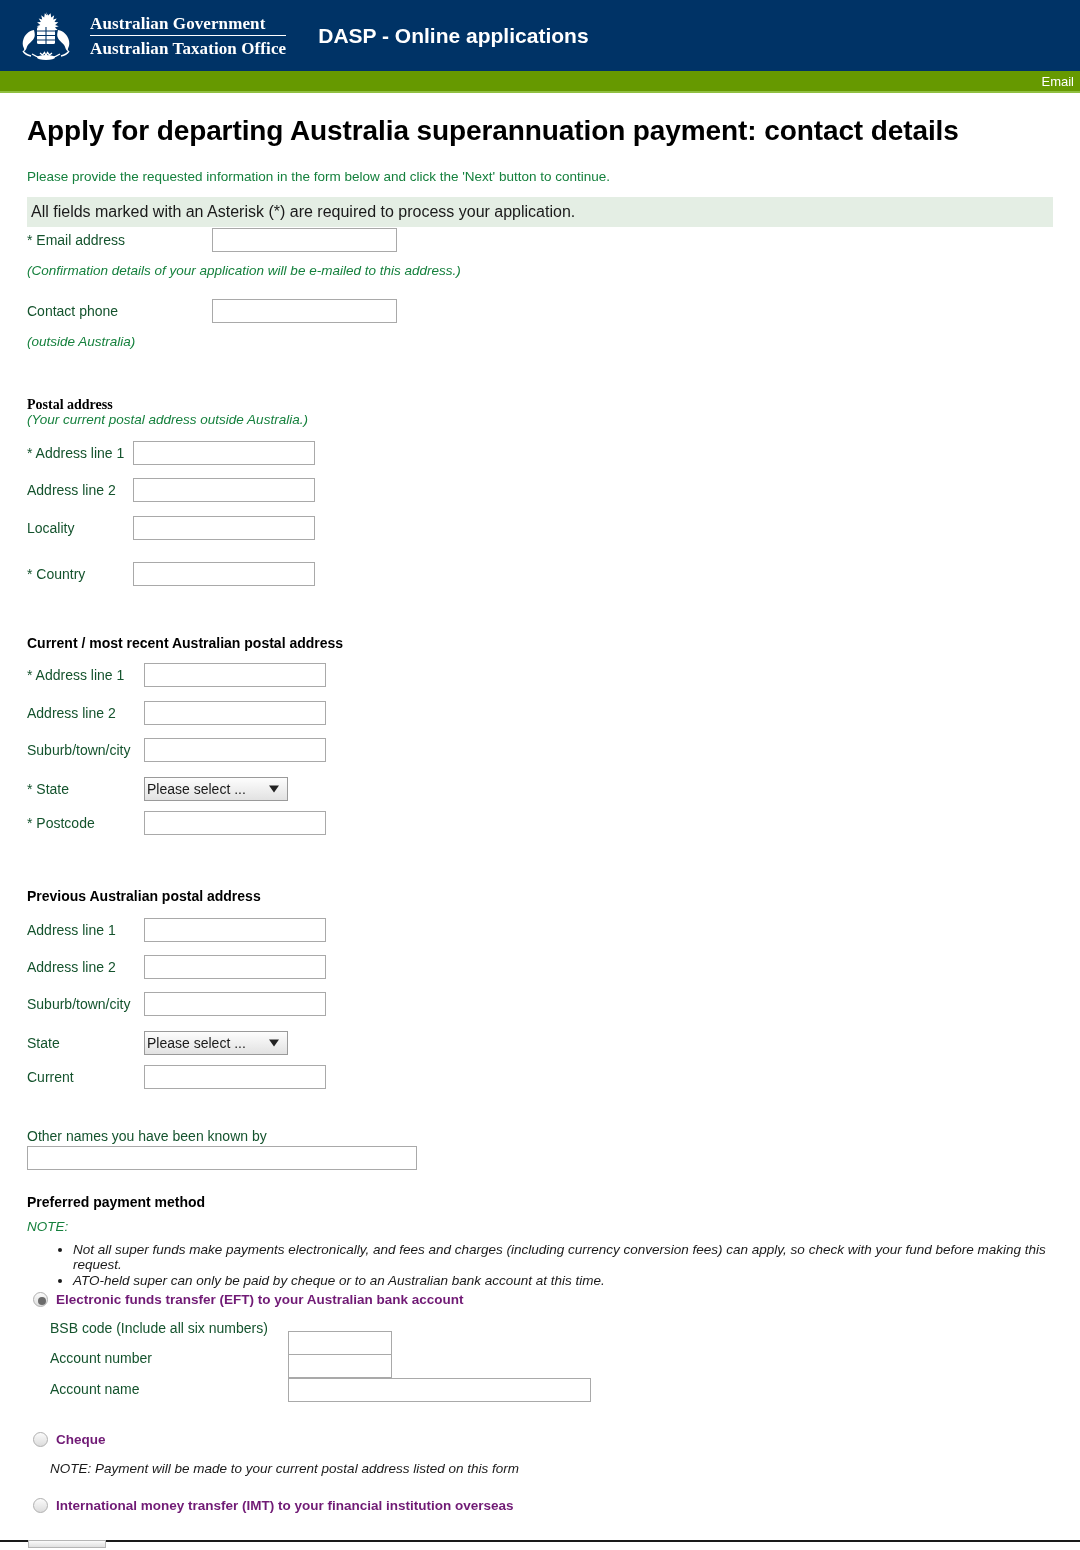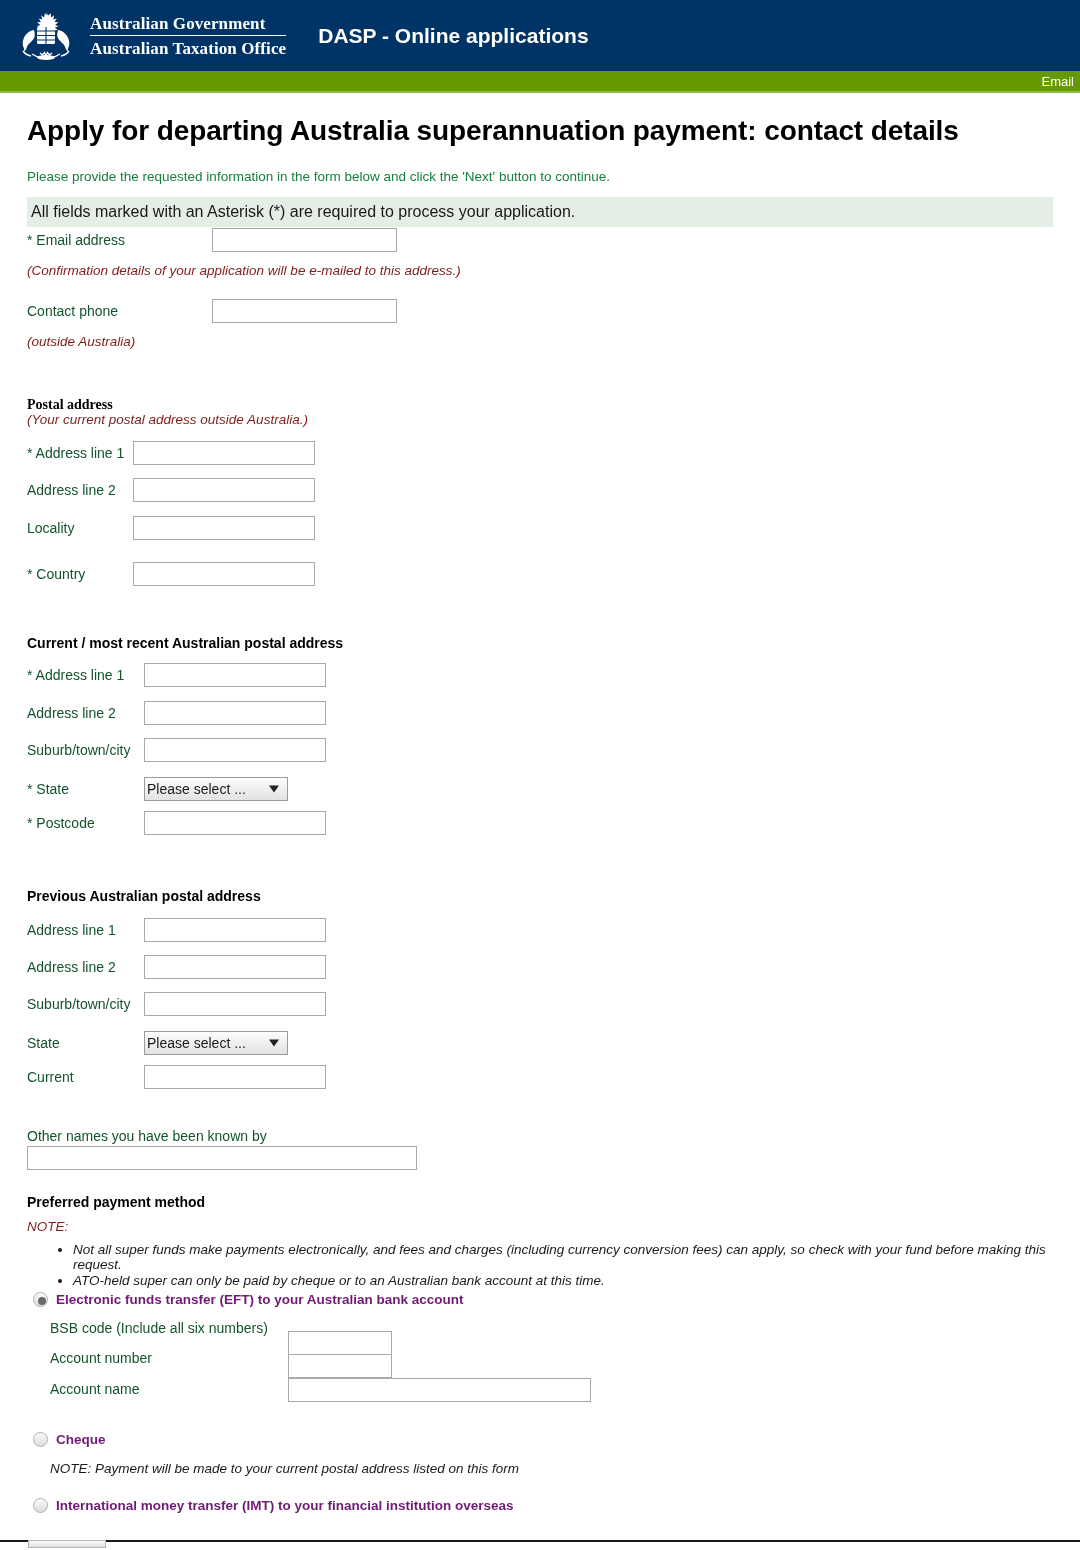--- a/index.html
+++ b/index.html
@@ -103,21 +103,21 @@
     margin: 0;
   }
   .flabel {
     font-size: 14px;
     color: #14532d;
     flex: 0 0 auto;
   }
   .hint {
     font-style: italic;
     font-size: 13.5px;
-    color: #7f1d1d;
+    color: #15803d;
   }
   .sec-title {
     font-size: 14px;
     font-weight: bold;
     color: #000;
   }
 
   input.txt {
     border: 1px solid #a9a9a9;
     background: #ffffff;

